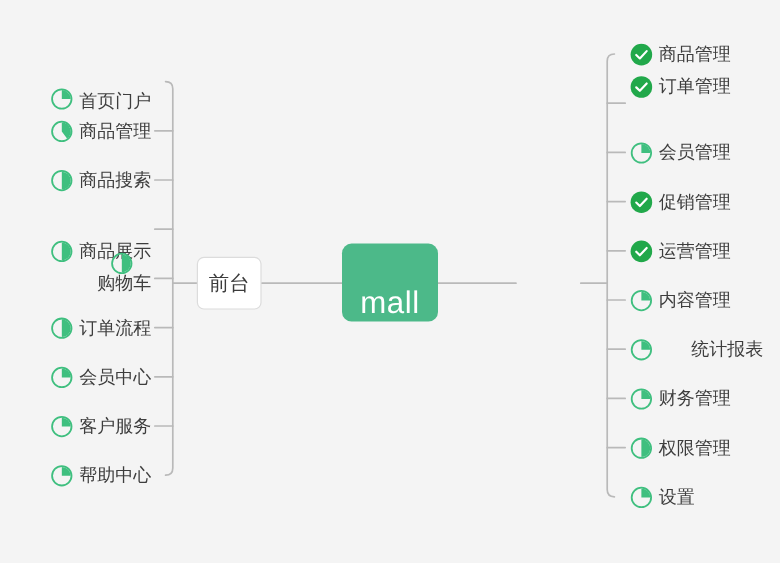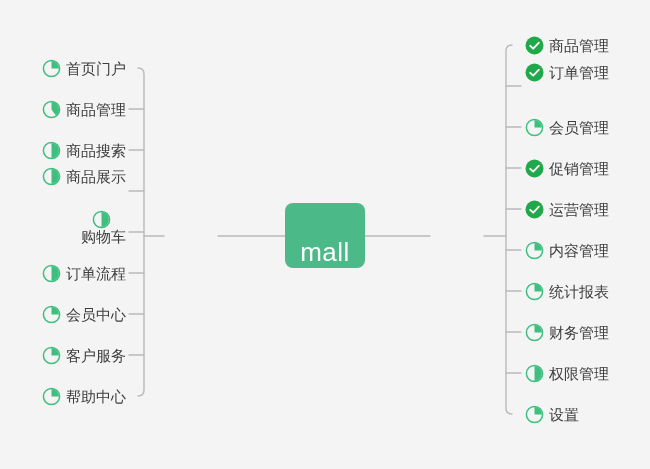--- a/index.html
+++ b/index.html
@@ -133,24 +133,27 @@
         <path d="M506 236 L484 236" class="wire"></path>
         <path d="M218 236 L285 236" class="wire"></path>
         <path d="M365 236 L430 236" class="wire"></path>
       </g>
   </svg>
 
   <div class="root-node">
     <span>mall</span>
   </div>
 
+  <div class="branch-node branch-left">
+    <span>前台</span>
+  </div>
 
 
   <div id="leaf-layer">
-      <div class="leaf leaf-left" style="top: 56px;">
+      <div class="leaf leaf-left" style="top: 68px; align-items: flex-end;">
         <span style="display: flex;">
           <svg class="status-icon" viewBox="0 0 19 19" xmlns="http://www.w3.org/2000/svg">
             <circle cx="9.5" cy="9.5" r="8.1" fill="none" stroke="#3fbf7f" stroke-width="1.5"></circle>
             <path d="M9.5 9.5 L9.5 2.0999999999999996 A7.4 7.4 0 0 1 16.90 9.50 Z" fill="#3fbf7f"></path>
           </svg>
         </span>
         <span class="leaf-label">首页门户</span>
       </div>
       <div class="leaf leaf-left" style="top: 97px;">
         <span style="display: flex;">
@@ -163,21 +166,21 @@
       </div>
       <div class="leaf leaf-left" style="top: 138px;">
         <span style="display: flex;">
           <svg class="status-icon" viewBox="0 0 19 19" xmlns="http://www.w3.org/2000/svg">
             <circle cx="9.5" cy="9.5" r="8.1" fill="none" stroke="#3fbf7f" stroke-width="1.5"></circle>
             <path d="M9.5 9.5 L9.5 2.0999999999999996 A7.4 7.4 0 0 1 9.50 16.90 Z" fill="#3fbf7f"></path>
           </svg>
         </span>
         <span class="leaf-label">商品搜索</span>
       </div>
-      <div class="leaf leaf-left" style="top: 164px; align-items: center;">
+      <div class="leaf leaf-left" style="top: 197px; align-items: center;">
         <span style="display: flex;">
           <svg class="status-icon" viewBox="0 0 19 19" xmlns="http://www.w3.org/2000/svg">
             <circle cx="9.5" cy="9.5" r="8.1" fill="none" stroke="#3fbf7f" stroke-width="1.5"></circle>
             <path d="M9.5 9.5 L9.5 2.0999999999999996 A7.4 7.4 0 0 1 9.50 16.90 Z" fill="#3fbf7f"></path>
           </svg>
         </span>
         <span class="leaf-label">商品展示</span>
       </div>
       <div class="leaf leaf-left" style="top: 220px; flex-direction: column;">
         <span style="display: flex;">
@@ -271,21 +274,21 @@
       </div>
       <div class="leaf leaf-right" style="top: 238px;">
         <span style="display: flex;">
           <svg class="status-icon" viewBox="0 0 19 19" xmlns="http://www.w3.org/2000/svg">
             <circle cx="9.5" cy="9.5" r="8.1" fill="none" stroke="#3fbf7f" stroke-width="1.5"></circle>
             <path d="M9.5 9.5 L9.5 2.0999999999999996 A7.4 7.4 0 0 1 16.90 9.50 Z" fill="#3fbf7f"></path>
           </svg>
         </span>
         <span class="leaf-label">内容管理</span>
       </div>
-      <div class="leaf leaf-right" style="top: 279px;">
+      <div class="leaf leaf-right" style="top: 279px; gap: 27px;">
         <span style="display: flex;">
           <svg class="status-icon" viewBox="0 0 19 19" xmlns="http://www.w3.org/2000/svg">
             <circle cx="9.5" cy="9.5" r="8.1" fill="none" stroke="#3fbf7f" stroke-width="1.5"></circle>
             <path d="M9.5 9.5 L9.5 2.0999999999999996 A7.4 7.4 0 0 1 16.90 9.50 Z" fill="#3fbf7f"></path>
           </svg>
         </span>
         <span class="leaf-label">统计报表</span>
       </div>
       <div class="leaf leaf-right" style="top: 320px;">
         <span style="display: flex;">

